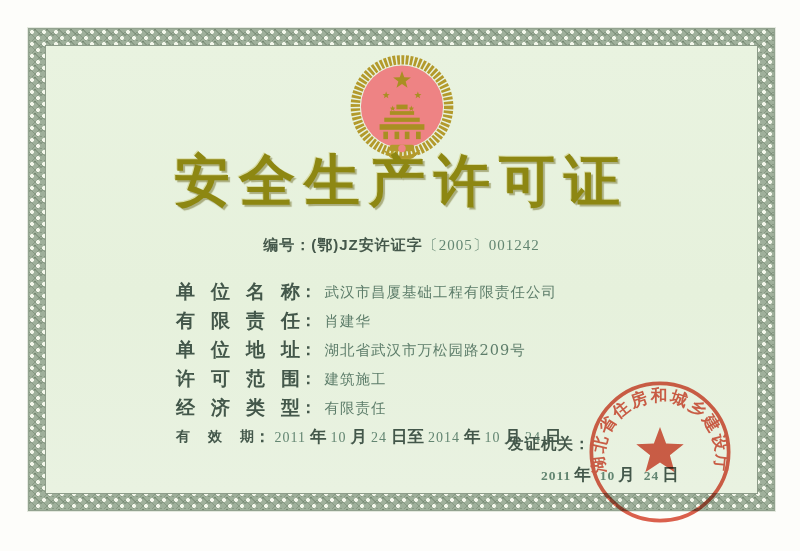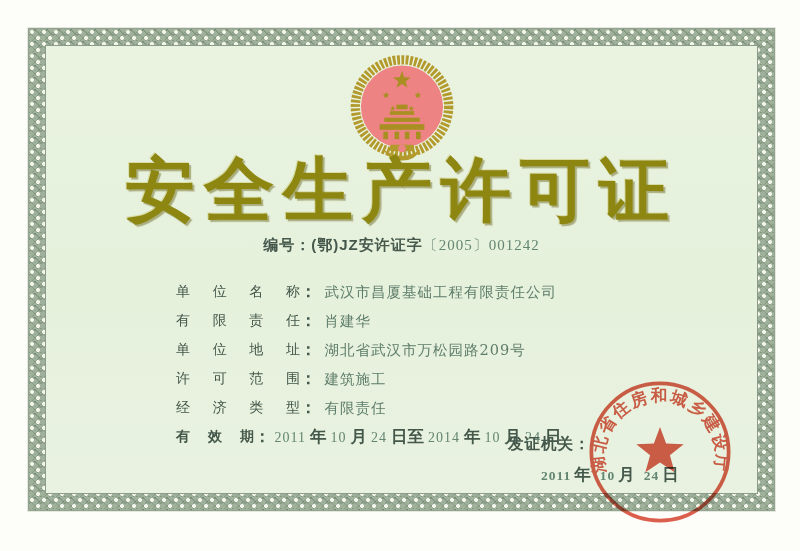--- a/index.html
+++ b/index.html
@@ -28,39 +28,39 @@
     position:relative; width:100%; height:100%;
     background:linear-gradient(180deg,#e9f3e0 0%, #e6f1dc 55%, #e9f2e1 100%);
     border:1px solid #8d9c89;
   }
   
   .emblem { position:absolute; left:50%; top:6px; transform:translateX(-50%); width:112px; height:122px; }
   
   .title {
     position:absolute; left:0; right:0; top:98px;
     text-align:center;
-    font-size:70px; font-weight:bold; letter-spacing:9px;
+    font-size:56px; font-weight:bold; letter-spacing:9px;
     color:#8d8712;
     text-shadow:2px 2px 1px rgba(96,90,12,.45), -1px -1px 0 rgba(190,180,60,.35);
     font-family:"Liberation Sans", sans-serif;
     white-space:nowrap;
   }
   
   .serial {
     position:absolute; left:0; right:0; top:190px;
     text-align:center; font-size:15px; color:#45584b; font-weight:bold;
     letter-spacing:1px; white-space:nowrap;
   }
   .serial .num { font-weight:normal; }
   
   .fields { position:absolute; left:130px; top:231px; }
   .frow { height:29px; line-height:29px; white-space:nowrap; }
   .flabel {
     display:inline-block; width:124px; vertical-align:top;
-    font-size:14px; font-weight:normal; color:#43574a;
+    font-size:19px; font-weight:bold; color:#43574a;
     text-align:justify; text-align-last:justify; letter-spacing:0;
   }
   .fcolon { font-size:16.5px; font-weight:bold; color:#43574a; margin-right:8px; }
   .fvalue {
     font-size:14.5px; color:#5d7d6a;
     font-family:"DejaVu Serif", serif; letter-spacing:1px;
   }
   .vlabel {
     display:inline-block; width:78px; vertical-align:top;
     font-size:14px; font-weight:bold; color:#43574a;

